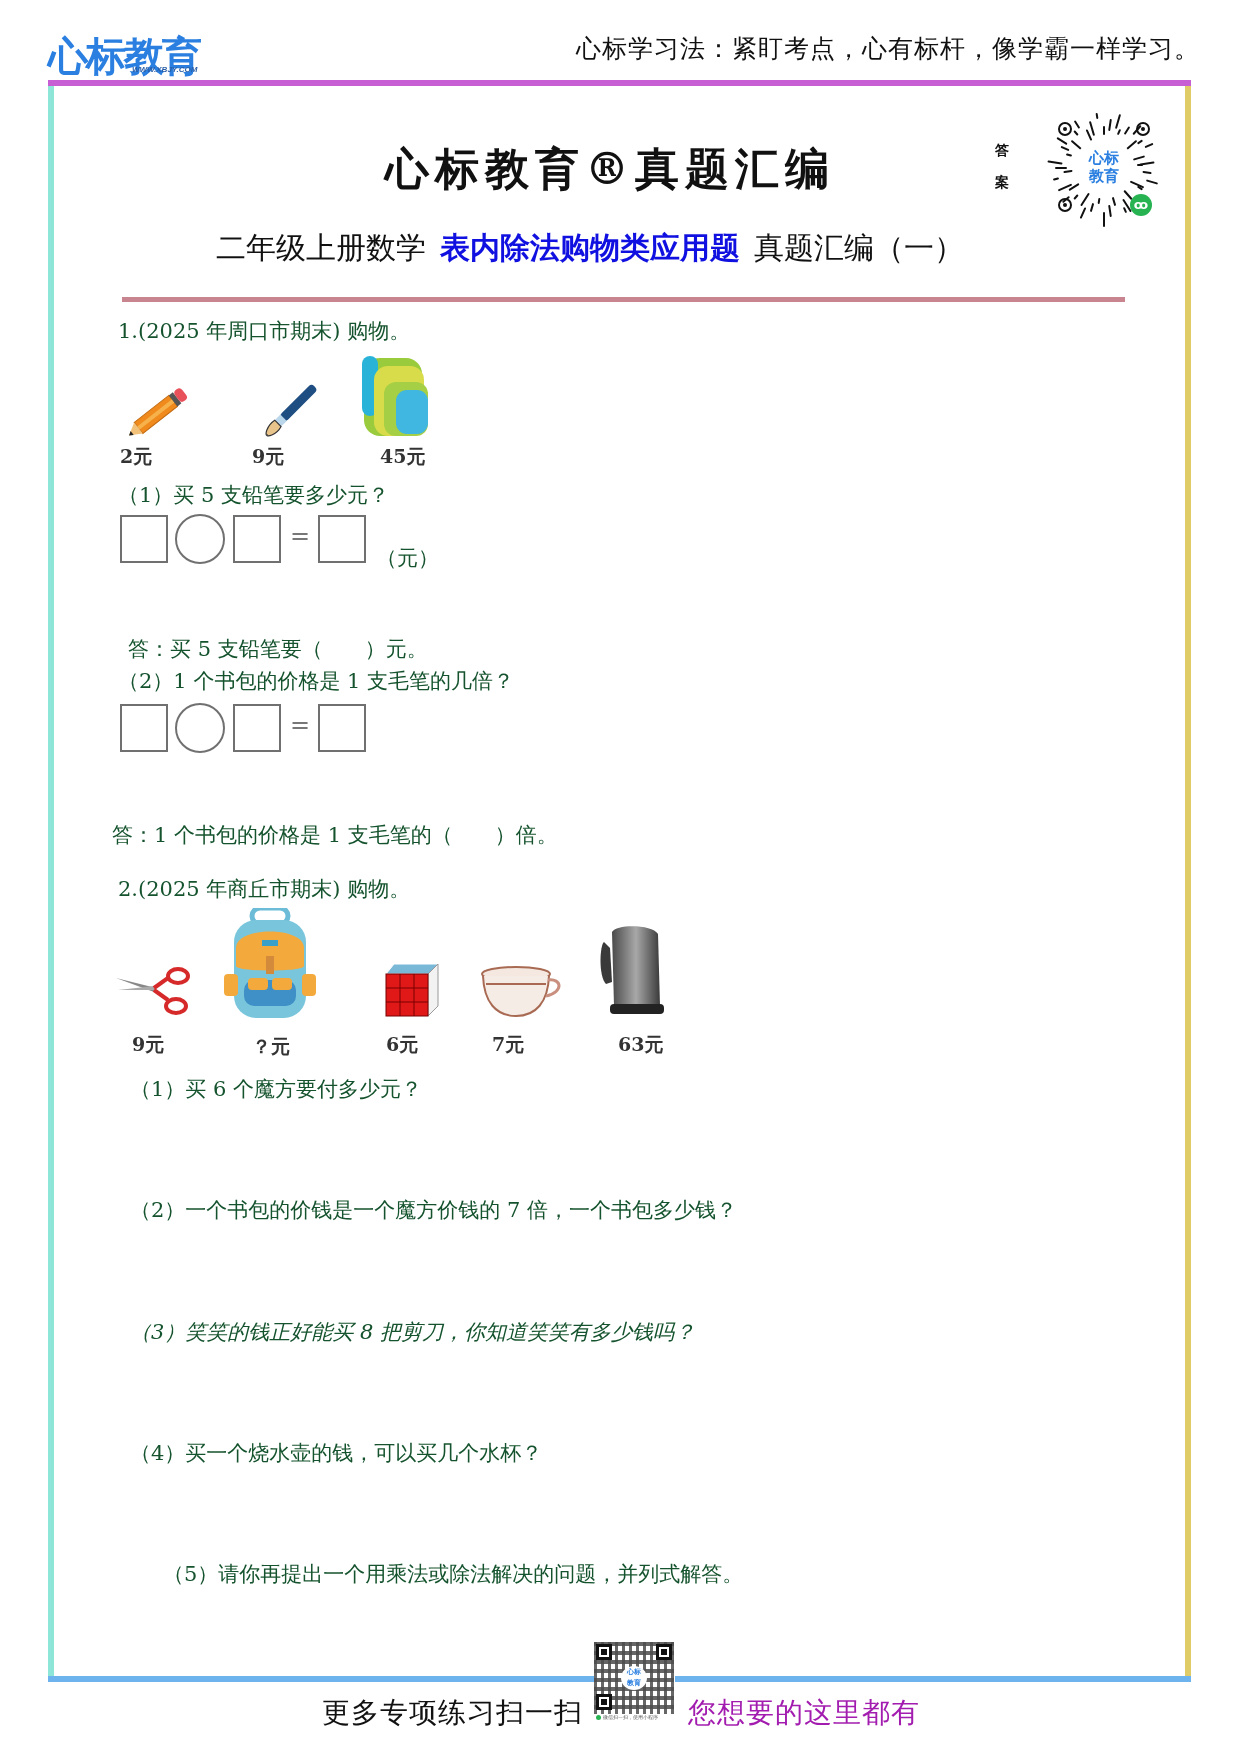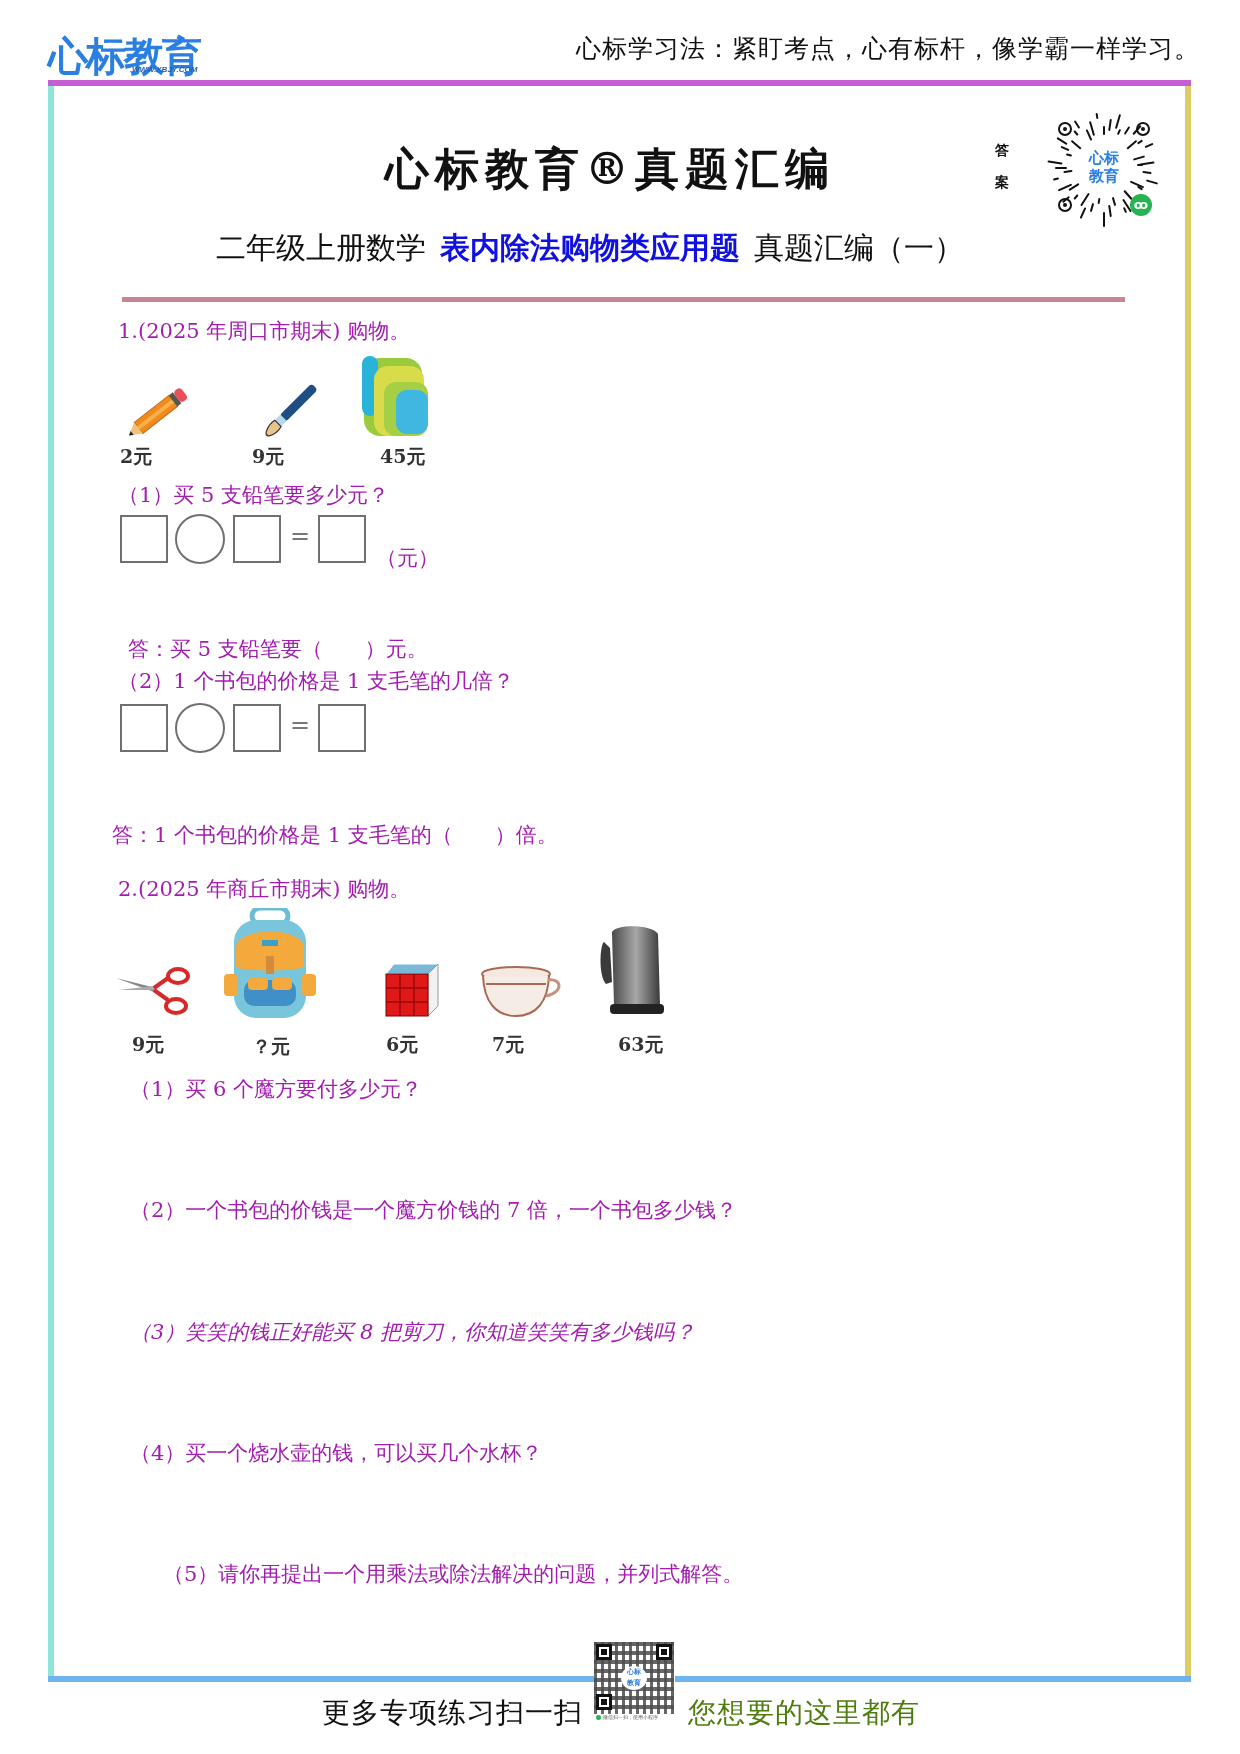--- a/index.html
+++ b/index.html
@@ -31,34 +31,34 @@
   .qr-eye { position: absolute; width: 14px; height: 14px; border: 2px solid #111; border-radius: 50%; }
   .qr-eye::after { content: ""; position: absolute; left: 3px; top: 3px; width: 4px; height: 4px; background: #111; border-radius: 50%; }
 
   .subtitle { left: 0; width: 1240px; top: 228px; text-align: center; font-family: "DejaVu Sans", sans-serif; font-size: 30px; color: #111; }
   .subtitle .hl { color: #1010e0; font-weight: bold; margin: 0 14px; }
   .sub-inner { display: inline-block; margin-left: -60px; }
 
   .divider { left: 122px; top: 297px; width: 1003px; height: 5px; background: #c8848f; }
 
   
-  .txt { font-size: 21px; line-height: 26px; white-space: nowrap; color: #a21caf; }
+  .txt { font-size: 21px; line-height: 26px; white-space: nowrap; color: #14532d; }
 
   .price { font-size: 19px; font-weight: bold; color: #333; font-family: "DejaVu Serif", serif; }
 
   .box { position: absolute; width: 48px; height: 48px; border: 2px solid #707070; background: #fff; }
   .circle { position: absolute; width: 50px; height: 50px; border: 2px solid #707070; border-radius: 50%; background: #fff; }
   .eq { position: absolute; font-size: 24px; color: #777; }
 
   
   .pic { position: absolute; }
 
   
   .footer-l { left: 322px; top: 1694px; font-family: "DejaVu Sans", sans-serif; font-size: 28px; color: #111; letter-spacing: 1px; }
-  .footer-r { left: 688px; top: 1694px; font-family: "DejaVu Sans", sans-serif; font-size: 28px; color: #4d7c0f; letter-spacing: 1px; }
+  .footer-r { left: 688px; top: 1694px; font-family: "DejaVu Sans", sans-serif; font-size: 28px; color: #a21caf; letter-spacing: 1px; }
   .qr-square { left: 594px; top: 1642px; width: 80px; height: 78px; background: #fff; }
   .qr-grid { position: absolute; left: 0; top: 0; width: 80px; height: 72px;
     background-image:
       linear-gradient(90deg, rgba(0,0,0,0.85) 50%, transparent 50%),
       linear-gradient(rgba(0,0,0,0.85) 50%, transparent 50%);
     background-size: 7px 7px, 9px 9px; opacity: 0.7; }
   .qr-finder { position: absolute; width: 16px; height: 16px; border: 3px solid #111; background: #fff; }
   .qr-finder::after { content: ""; position: absolute; left: 2px; top: 2px; width: 6px; height: 6px; background: #111; }
   .qr-logo { position: absolute; left: 27px; top: 24px; width: 26px; height: 24px; border-radius: 50%; background: #fff; color: #2a7fe0; font-size: 7px; font-family: "DejaVu Sans", sans-serif; font-weight: bold; text-align: center; line-height: 11px; padding-top: 1px; }
   .qr-caption { position: absolute; left: 2px; bottom: 0; font-size: 5px; color: #555; font-family: "DejaVu Sans", sans-serif; white-space: nowrap; }

